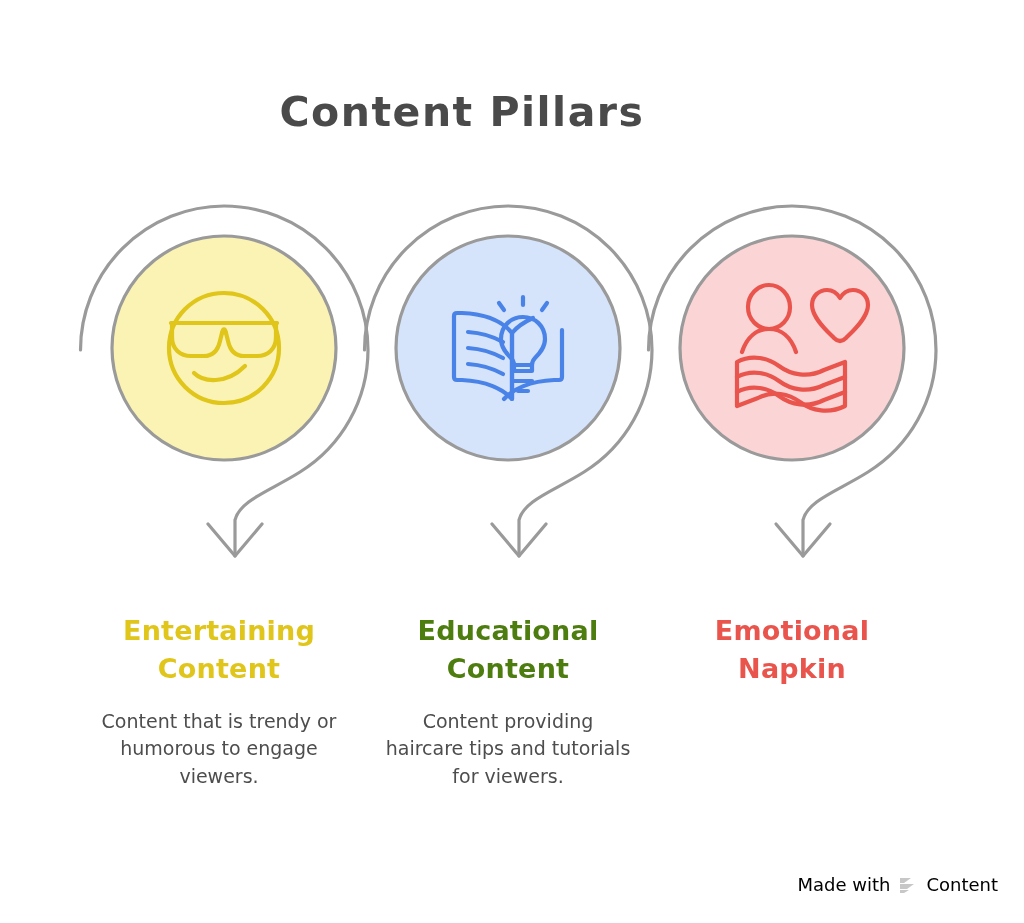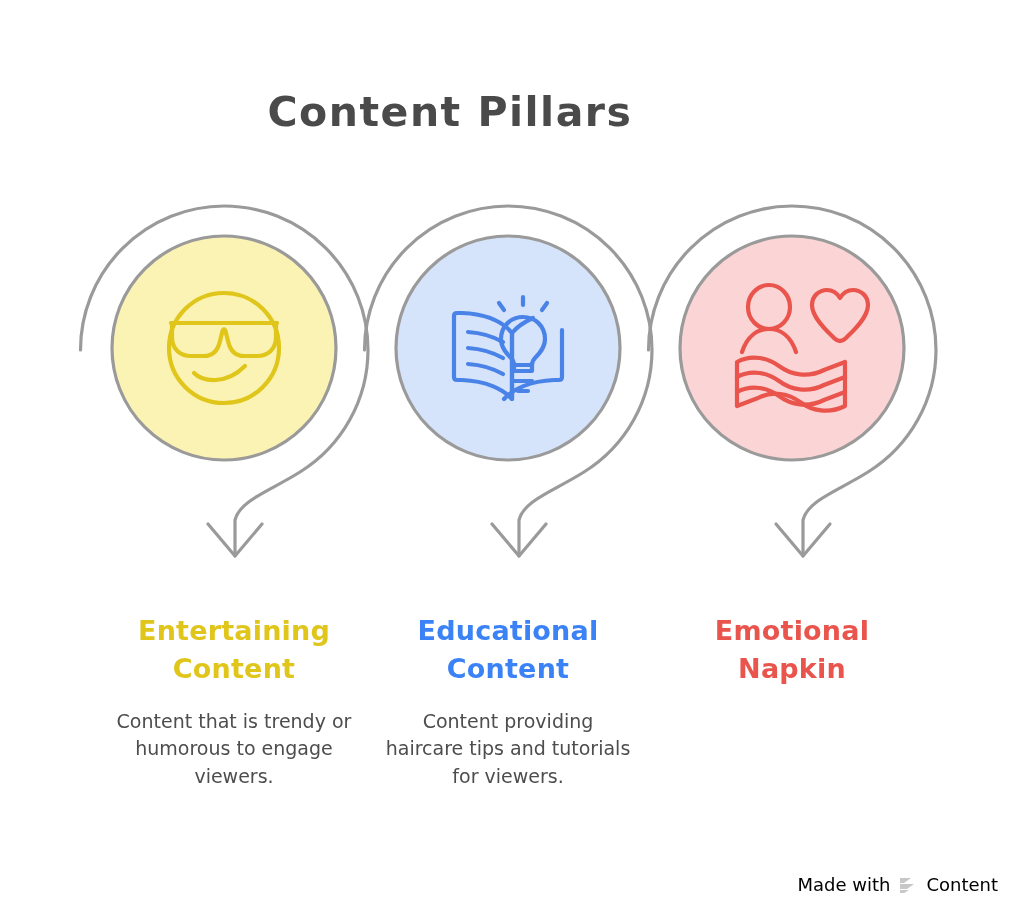--- a/index.html
+++ b/index.html
@@ -17,21 +17,21 @@
     position: relative;
     width: 1024px;
     height: 923px;
     background: #ffffff;
   }
 
   
   #page-title {
     position: absolute;
     top: 88px;
-    left: 4px;
+    left: 16px;
     width: 892px;
     text-align: center;
     font-size: 41px;
     font-weight: 700;
     letter-spacing: 1.5px;
     color: #4a4a4a;
     font-family: "DejaVu Sans", "Liberation Sans", sans-serif;
   }
 
   
@@ -43,33 +43,33 @@
     height: 923px;
   }
 
   
   .column {
     position: absolute;
     top: 612px;
     width: 250px;
     text-align: center;
   }
-  #column-0 { left: 109px; }
+  #column-0 { left: 94px; }
   #column-1 { left: 383px; }
   #column-2 { left: 667px; }
 
   .col-heading {
     font-size: 27px;
     font-weight: 700;
     line-height: 1.42;
     letter-spacing: 0.2px;
     font-family: "DejaVu Sans", "Liberation Sans", sans-serif;
   }
   #column-0 .col-heading { color: #E0C51A; }
-  #column-1 .col-heading { color: #3b82f6; }
+  #column-1 .col-heading { color: #4d7c0f; }
   #column-2 .col-heading { color: #E9544C; }
 
   .col-desc {
     margin-top: 19px;
     font-size: 19px;
     line-height: 1.46;
     color: #4d4d4d;
     font-family: "DejaVu Sans", "Liberation Sans", sans-serif;
   }
 

